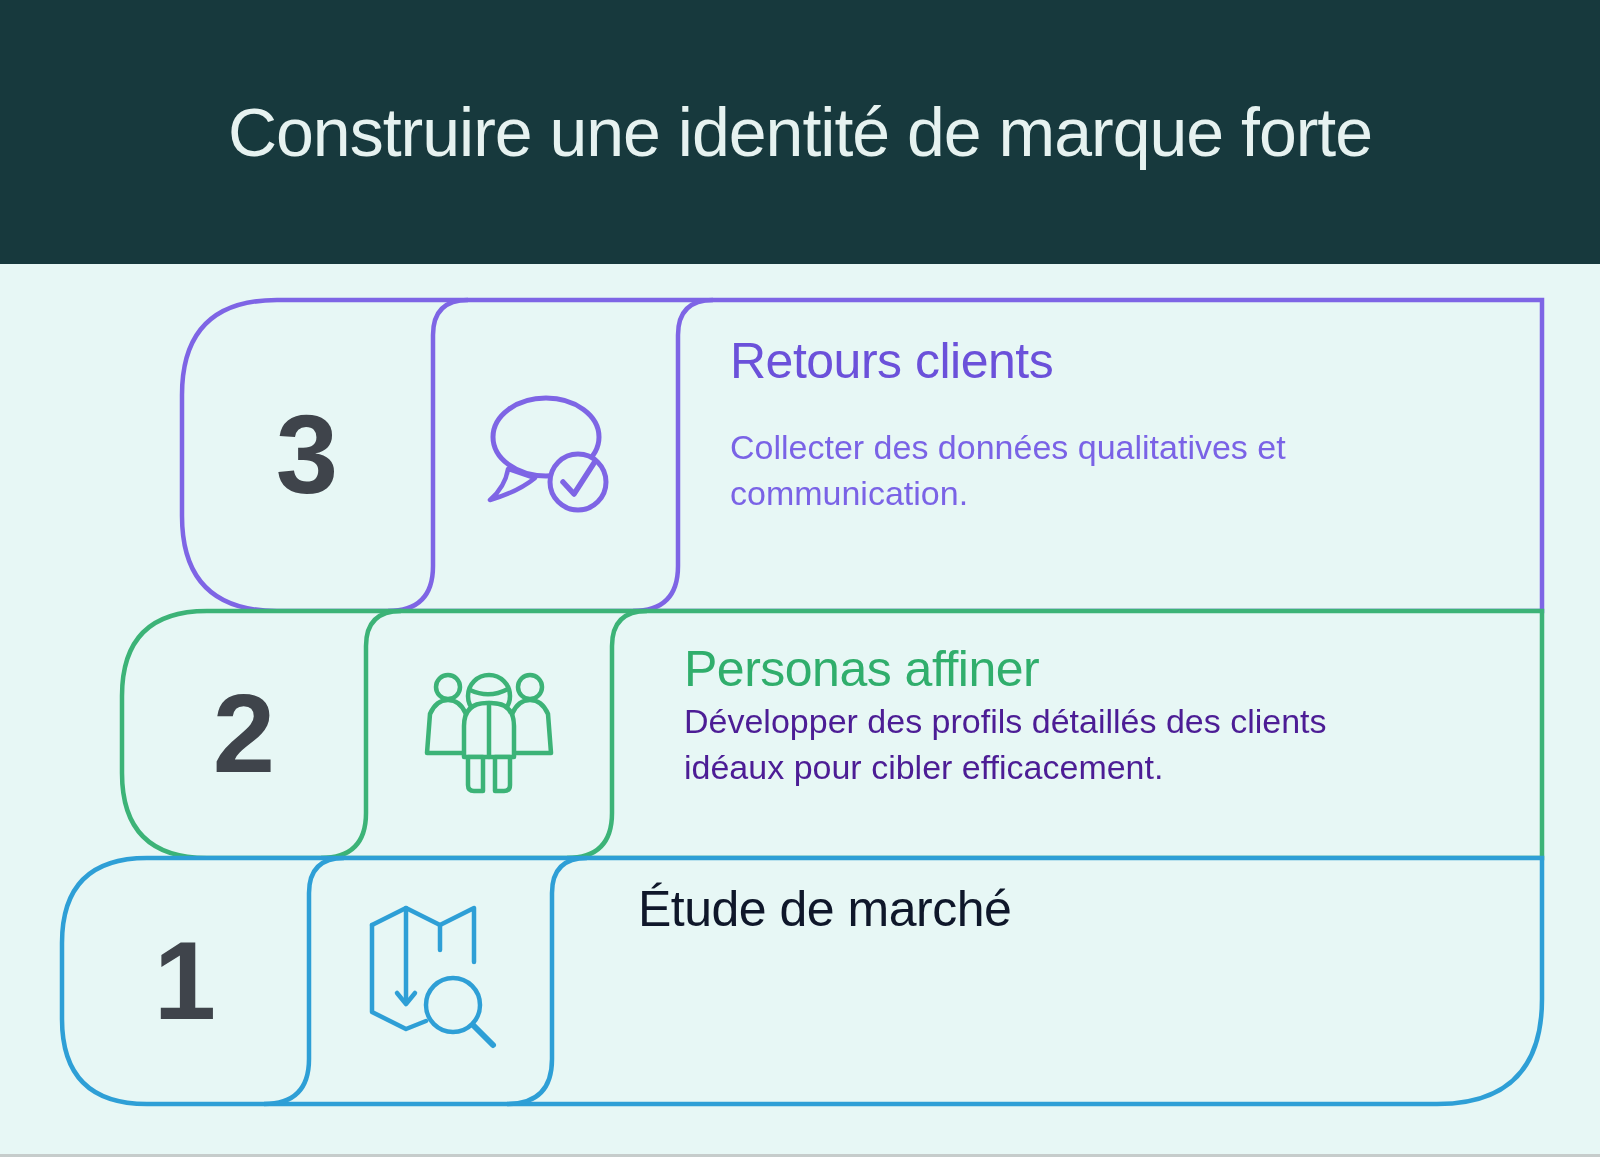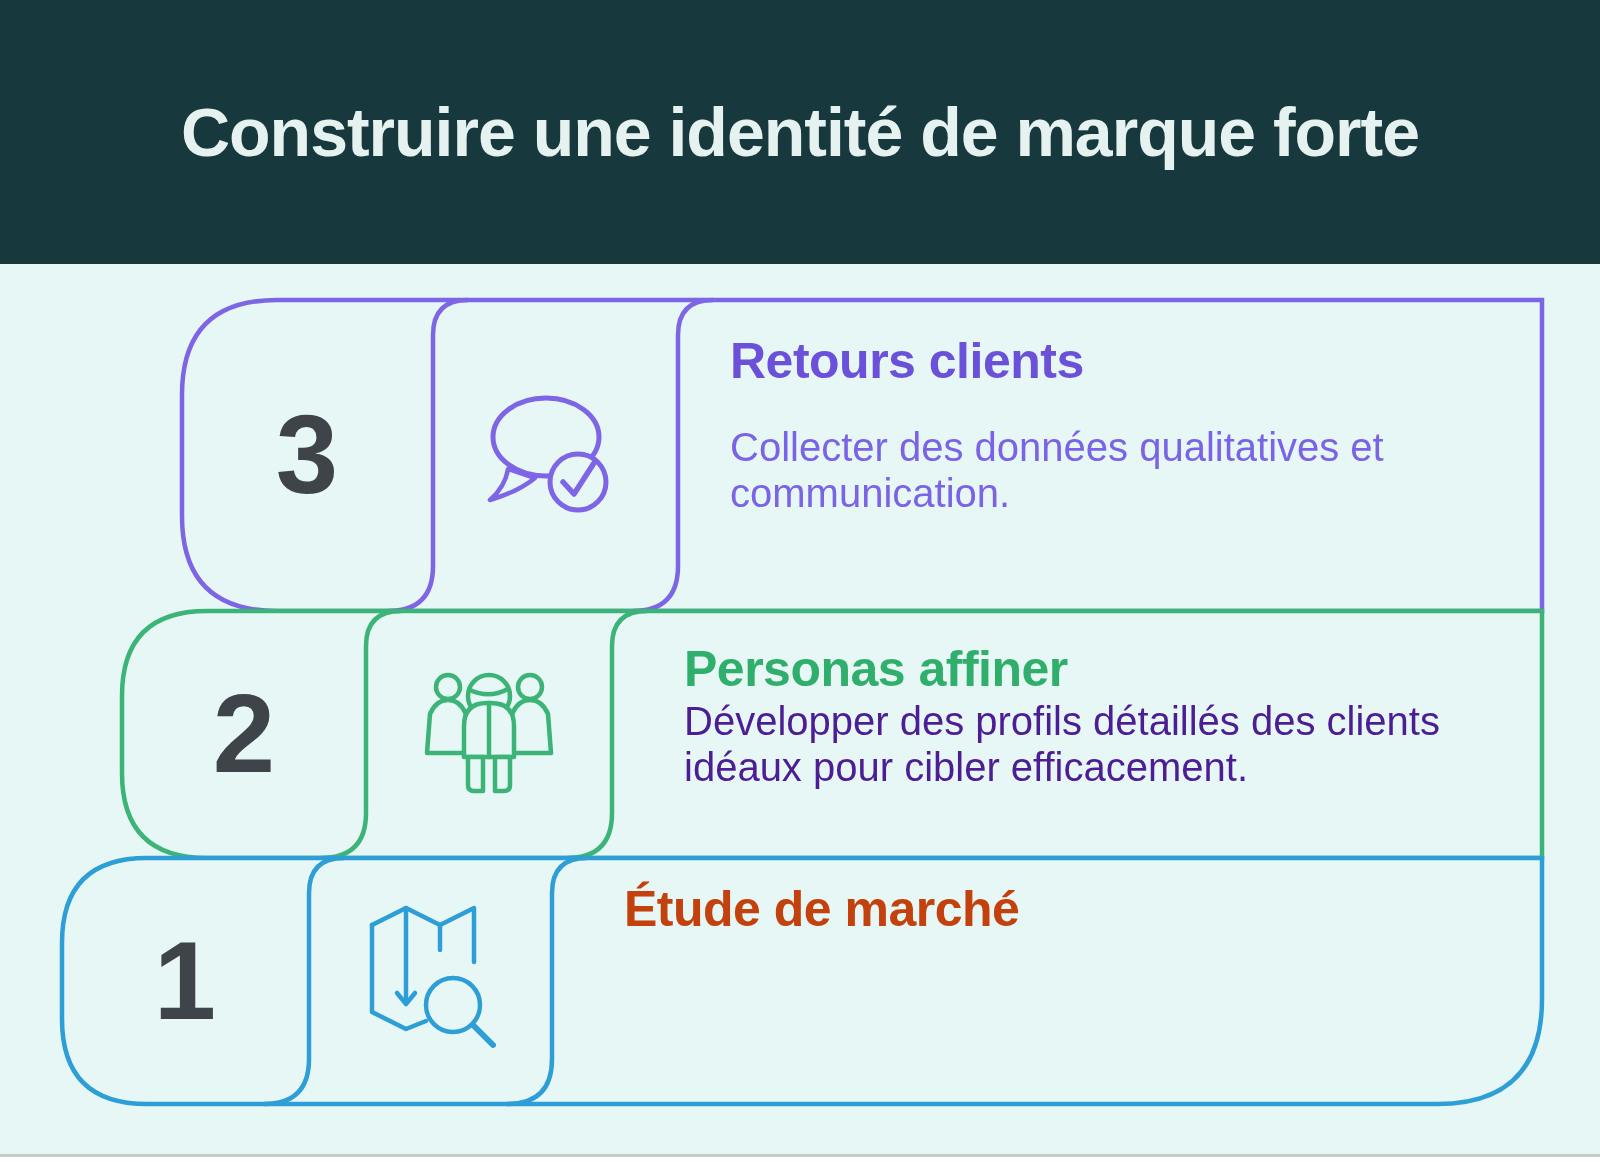--- a/index.html
+++ b/index.html
@@ -6,40 +6,40 @@
   body{
     width:1600px;height:1162px;position:relative;overflow:hidden;
     background:#e7f7f5;
     font-family:"Liberation Sans", sans-serif;
   }
   .header{
     position:absolute;left:0;top:0;width:1600px;height:264px;
     background:#17393d;display:flex;align-items:center;justify-content:center;
   }
   .header h1{
-    margin:0;font-size:68px;font-weight:700;letter-spacing:-1px;
+    margin:0;font-size:68px;font-weight:400;letter-spacing:-1px;
     color:#e6f2f0;text-align:center;white-space:nowrap;
   }
   .shapes{position:absolute;left:0;top:0;width:1600px;height:1162px;}
   .step-text{position:absolute;}
   .num{
     position:absolute;width:120px;text-align:center;
     font-size:112px;line-height:112px;font-weight:600;color:#3f444b;
   }
   .num.s3{left:247px;top:399px;}
   .num.s2{left:184px;top:678px;}
   .num.s1{left:125px;top:925px;}
   .title{
-    position:absolute;font-size:50px;font-weight:700;letter-spacing:-.5px;white-space:nowrap;
+    position:absolute;font-size:50px;font-weight:400;letter-spacing:-.5px;white-space:nowrap;
   }
   .title.s3{left:730px;top:332px;color:#6b51da;}
   .title.s2{left:684px;top:640px;color:#30ae6c;}
-  .title.s1{left:624px;top:880px;color:#c2410c;}
+  .title.s1{left:638px;top:880px;color:#0f172a;}
   .desc{
-    position:absolute;font-size:40px;line-height:46px;font-weight:400;white-space:nowrap;
+    position:absolute;font-size:34px;line-height:46px;font-weight:400;white-space:nowrap;
   }
   .desc.s3{left:730px;top:424px;color:#7a63e6;}
   .desc.s2{left:684px;top:698px;color:#4c1d95;}
   .desc.s1{left:624px;top:960px;color:#2ea2d9;}
   .bottom-bar{
     position:absolute;left:0;bottom:0;width:1600px;height:5px;
     background:#ffffff;border-top:3px solid #c6cccb;
   }
 </style>
 </head>

